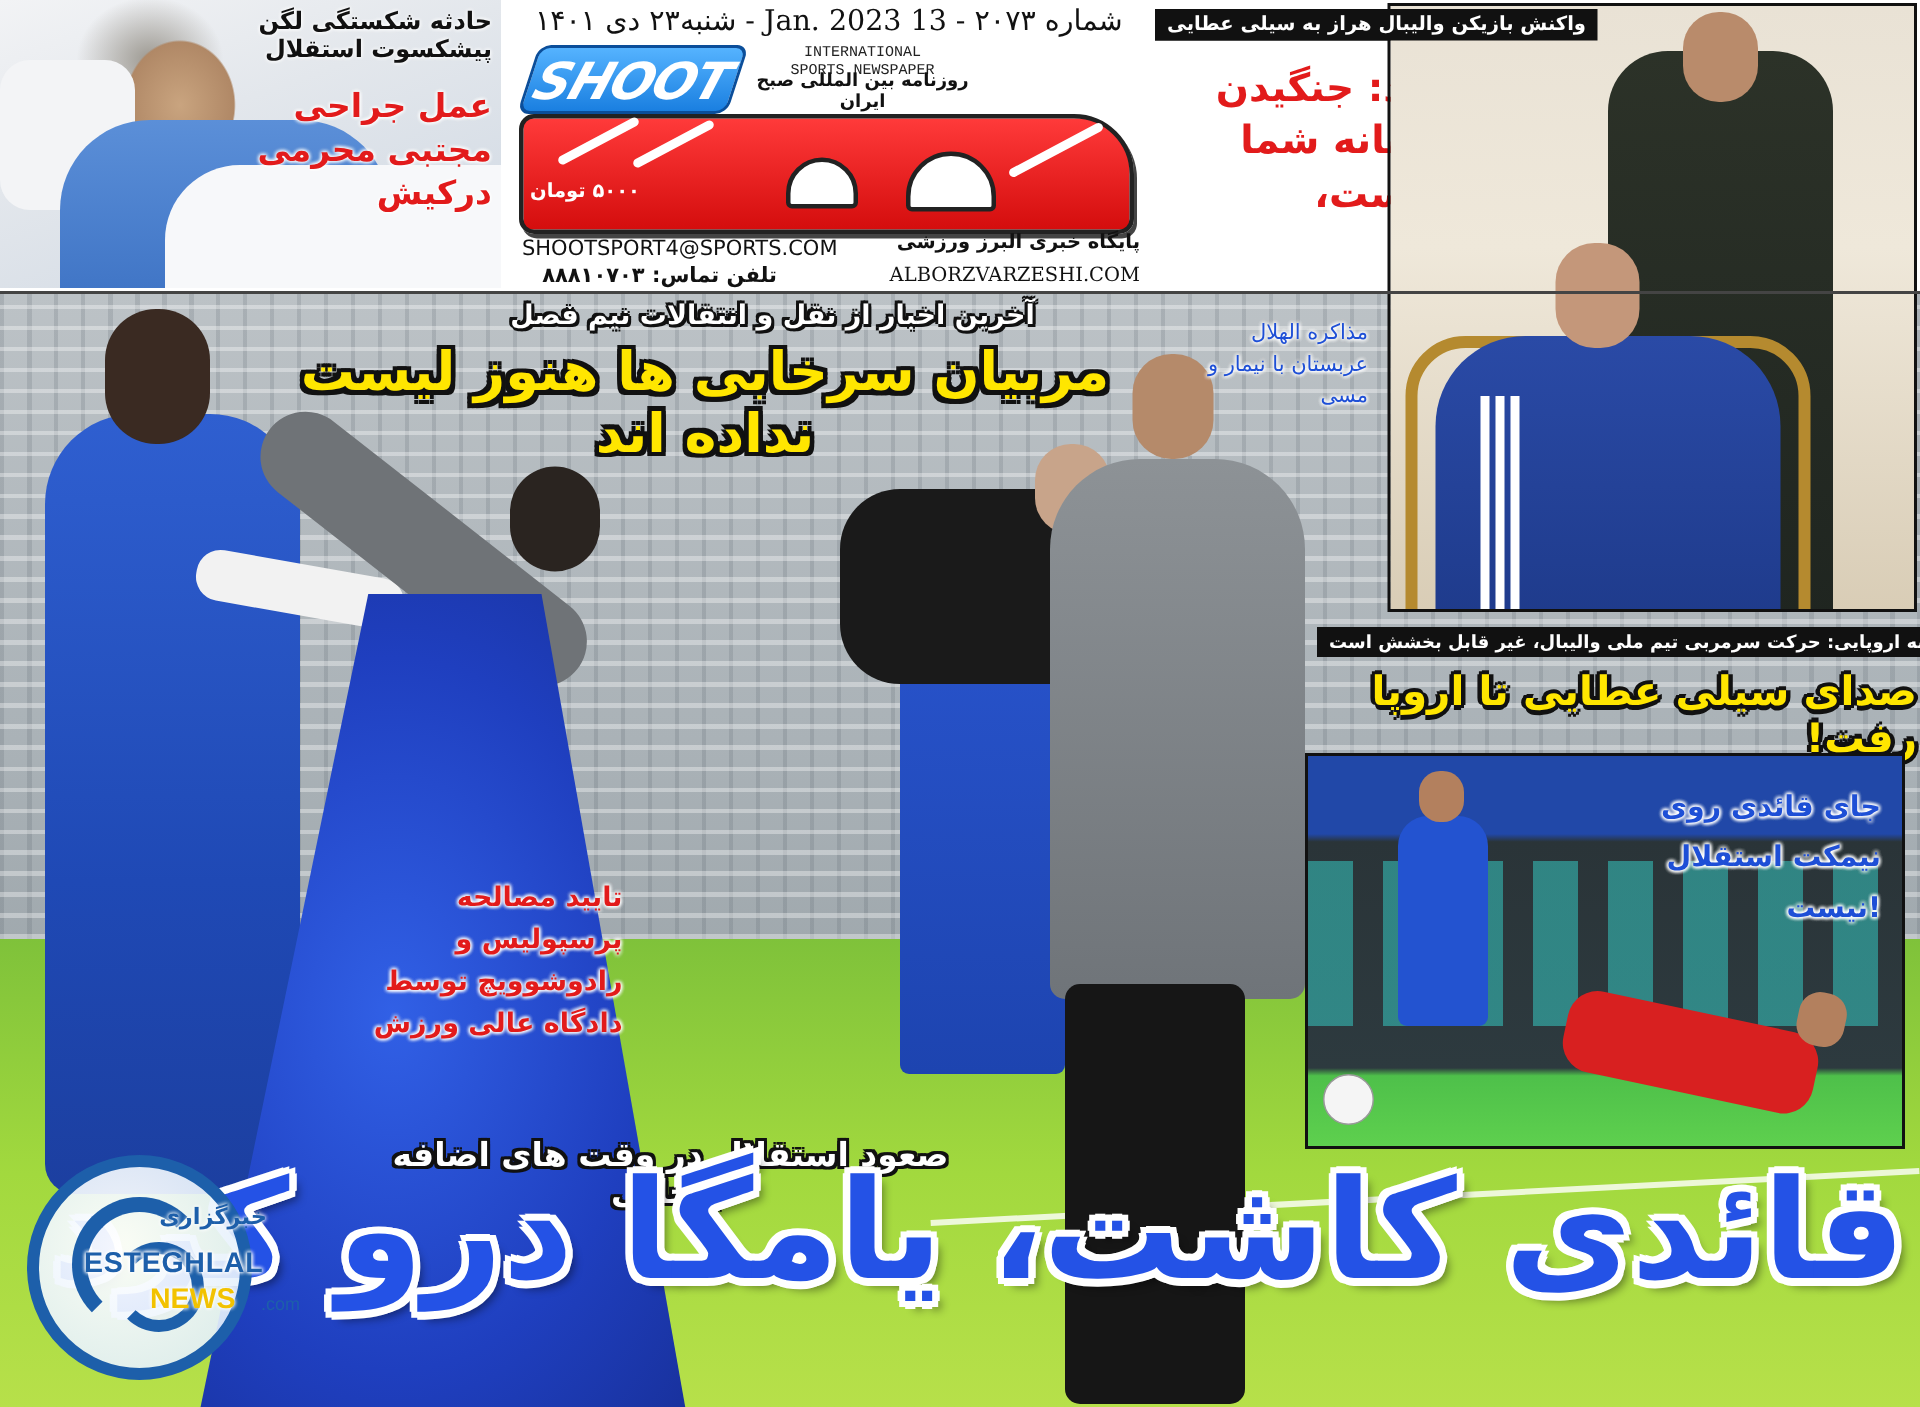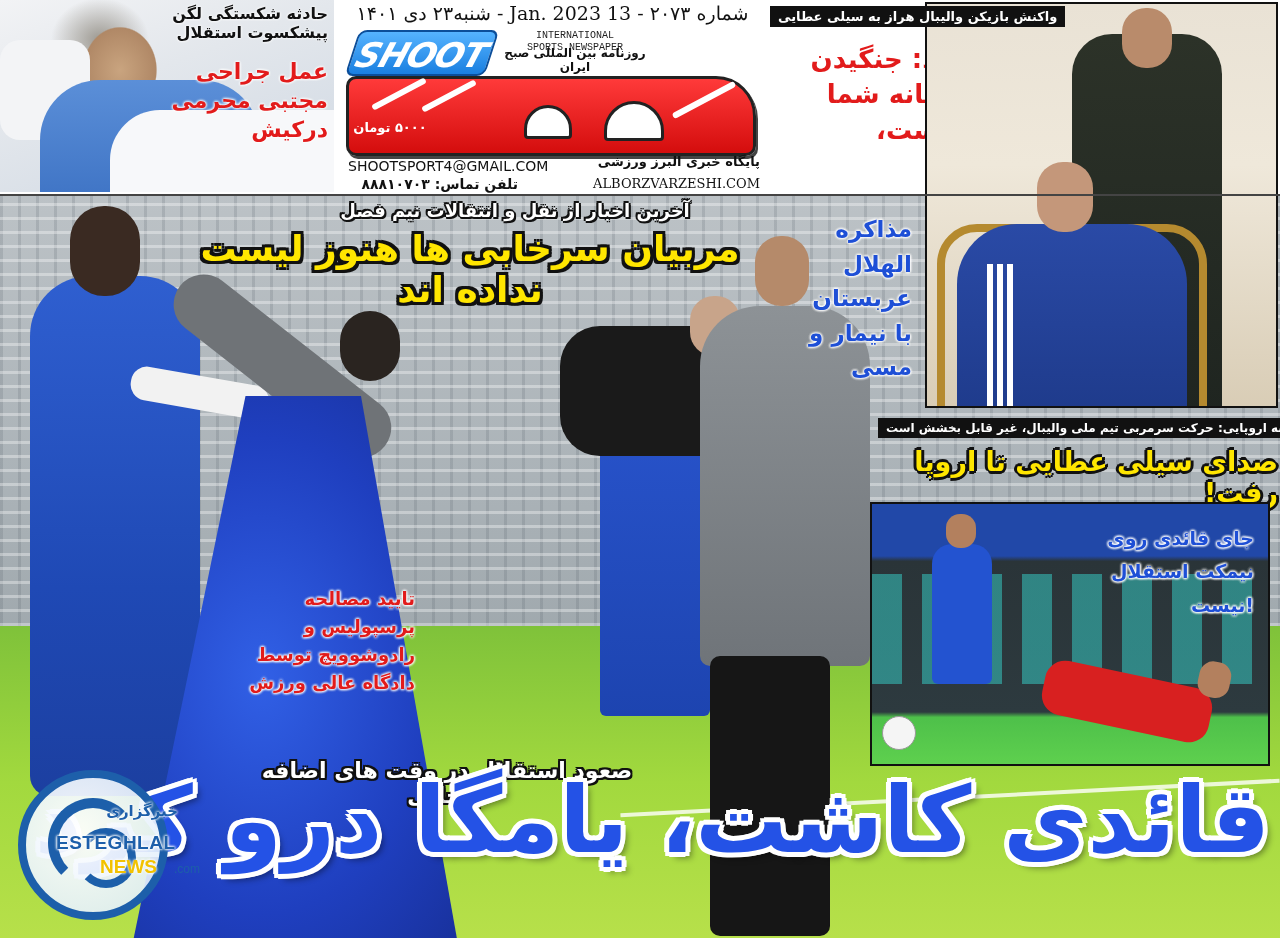--- a/index.html
+++ b/index.html
@@ -130,21 +130,21 @@
   .grey-jacket { position: absolute; left: 700px; top: 110px; width: 170px; height: 360px; background: linear-gradient(180deg,#8d9296,#6f7479); border-radius: 60px 60px 10px 10px; }
   .grey-jacket .head { position: absolute; left: 55px; top: -70px; width: 54px; height: 70px; background: #b58a6a; border-radius: 26px; }
   .grey-legs { position: absolute; left: 710px; top: 460px; width: 120px; height: 280px; background: #161616; border-radius: 10px; }
 
   
   .transfer-kicker { left: 280px; top: 200px; width: 470px; text-align: center; font-weight: bold; font-size: 18px; color: #fff;
     text-shadow: 2px 0 0 #111, -2px 0 0 #111, 0 2px 0 #111, 0 -2px 0 #111, 2px 2px 0 #111, -2px -2px 0 #111; }
   .transfer-head { left: 190px; top: 228px; width: 560px; text-align: center; font-weight: bold; font-size: 36px; color: #ffe600;
     text-shadow: 3px 0 0 #111, -3px 0 0 #111, 0 3px 0 #111, 0 -3px 0 #111, 3px 3px 0 #111, -3px -3px 0 #111, 3px -3px 0 #111, -3px 3px 0 #111; }
 
-  .hilal-text { left: 800px; top: 212px; width: 112px; font-weight: bold; font-size: 23px; line-height: 1.5; color: #1e4fd6;
+  .hilal-text { left: 800px; top: 212px; width: 112px; font-weight: normal; font-size: 14px; line-height: 1.5; color: #1e4fd6;
     text-shadow: 0 0 3px #fff, 0 0 3px #fff, 0 0 3px #fff, 0 0 3px #fff; text-align: right; }
 
   .persepolis-text { left: 235px; top: 585px; width: 180px; font-weight: bold; font-size: 18px; line-height: 1.55; color: #e21b1b;
     text-shadow: 0 0 3px #fff, 0 0 3px #fff, 0 0 3px #fff, 0 0 3px #fff; }
 
   .euro-kicker { left: 878px; top: 418px; background: #111; color: #fff; font-weight: bold; font-size: 12px; padding: 3px 8px; white-space: nowrap; }
   .euro-head { left: 862px; top: 446px; width: 416px; text-align: right; font-weight: bold; font-size: 27px; color: #ffe600;
     text-shadow: 3px 0 0 #111, -3px 0 0 #111, 0 3px 0 #111, 0 -3px 0 #111, 2px 2px 0 #111, -2px -2px 0 #111; }
 
   
@@ -203,21 +203,21 @@
     <div class="abs intl-line2">SPORTS NEWSPAPER</div>
     <div class="abs intl-fa rtl">روزنامه بین المللی صبح ایران</div>
     <div class="abs shoot-red">
       <div class="swoosh1"></div>
       <div class="swoosh2"></div>
       <div class="swoosh3"></div>
       <div class="hole1"></div>
       <div class="hole2"></div>
     </div>
     <div class="abs price rtl">۵۰۰۰ تومان</div>
-    <div class="abs email">SHOOTSPORT4@GMAIL.COM</div>
+    <div class="abs email">SHOOTSPORT4@SPORTS.COM</div>
     <div class="abs phone rtl">تلفن تماس: ۸۸۸۱۰۷۰۳</div>
     <div class="abs portal-fa rtl">پایگاه خبری البرز ورزشی</div>
     <div class="abs portal-url">ALBORZVARZESHI.COM</div>
   </div>
 
   <div class="abs kicker-black rtl">واکنش بازیکن والیبال هراز به سیلی عطایی</div>
   <div class="abs jalali-head rtl">جلالی نژاد: جنگیدن شانه به شانه شما افتخار ماست، امپراطور</div>
 </div>
 
 <div class="abs main-photo">

